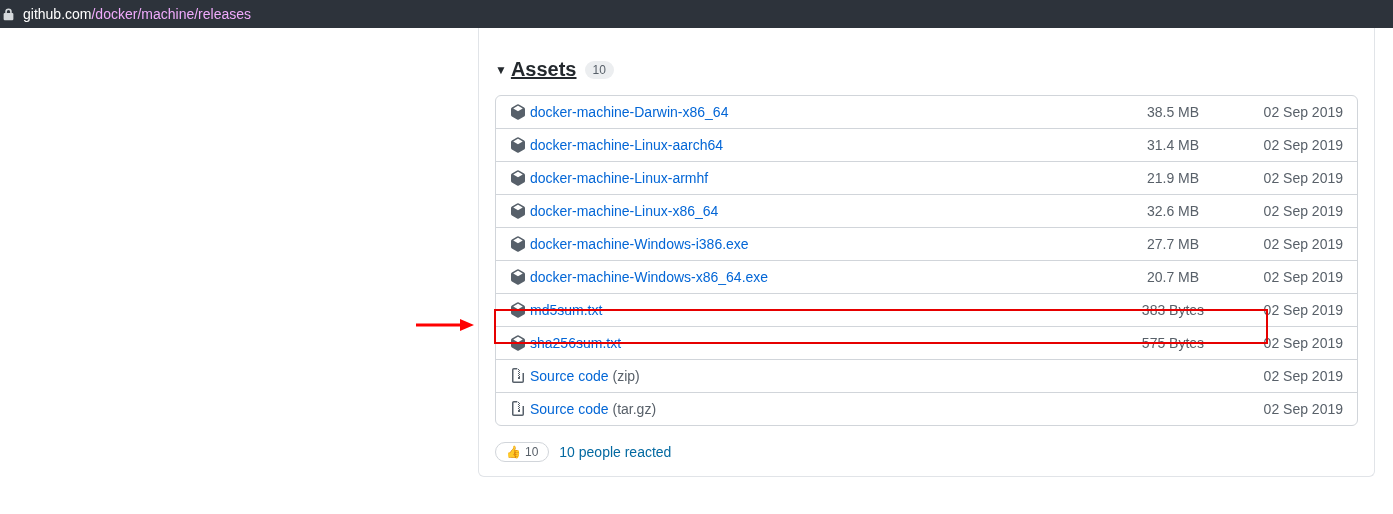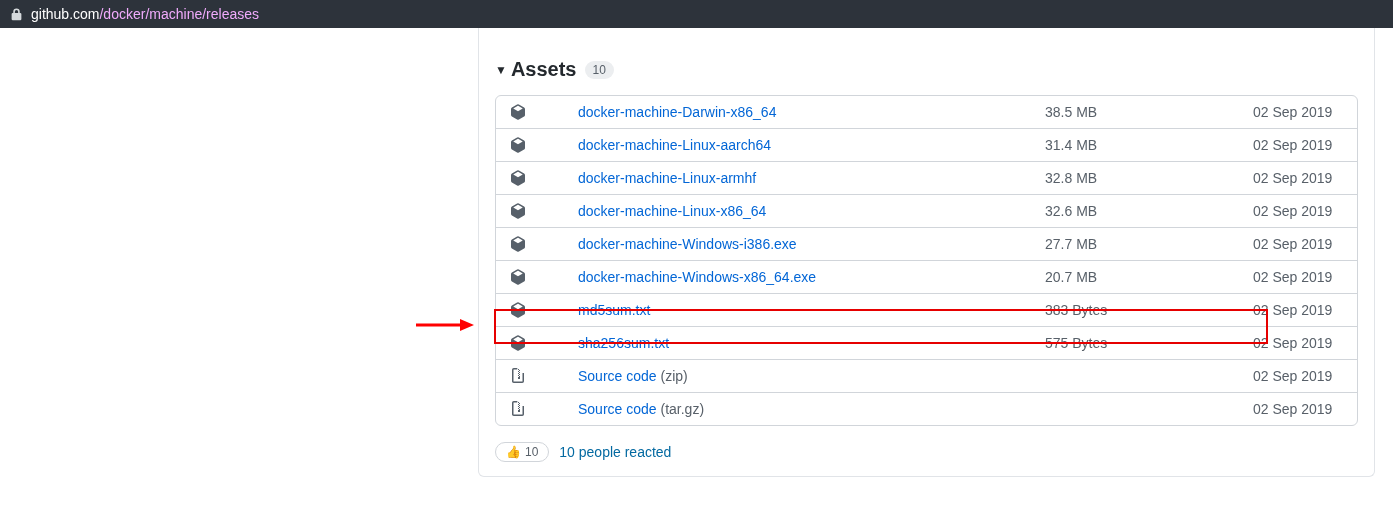--- a/index.html
+++ b/index.html
@@ -8,21 +8,21 @@
       font-size: 14px;
       color: #24292e;
       background: #ffffff;
       width: 1393px;
     }
     .browser-bar {
       background: #2d333b;
       height: 28px;
       display: flex;
       align-items: center;
-      padding: 0 8px;
+      padding: 0 0;
       color: #d5d9dc;
       font-size: 14px;
     }
     .browser-bar .lock {
       display: inline-flex;
       margin-right: 8px;
       margin-left: 2px;
     }
     .browser-bar .url-host { color: #ffffff; }
     .browser-bar .url-rest { color: #f0abfc; }
@@ -54,20 +54,21 @@
     }
     .assets-header .tri {
       font-size: 12px;
       margin-right: 4px;
       color: #24292e;
     }
     .assets-header .title {
       font-size: 20px;
       font-weight: 600;
       margin-right: 8px;
+      text-decoration: underline;
     }
     .assets-header .count-pill {
       background: #eceef0;
       color: #586069;
       font-size: 12px;
       border-radius: 24px;
       padding: 2px 8px;
       font-weight: 500;
     }
     .assets-list {
@@ -76,41 +77,41 @@
       border: 1px solid #d1d5da;
       border-radius: 6px;
       overflow: hidden;
     }
     .asset-row {
       display: flex;
       align-items: center;
       padding: 8px 14px;
       border-top: 1px solid #d1d5da;
       font-size: 14px;
-      gap: 48px;
     }
     .asset-row:first-child { border-top: none; }
     .asset-row .icon {
       margin-right: 4px;
       color: #57606a;
       display: inline-flex;
     }
     .asset-row .name {
       color: #0366d6;
       text-decoration: none;
     }
     .asset-row .name .archive-label { color: #586069; }
     .asset-row .spacer { flex: 1; }
     .asset-row .size {
       color: #586069;
       width: 160px;
-      text-align: left;
+      text-align: center;
     }
     .asset-row .date {
       color: #586069;
+      text-align: right;
       width: 90px;
     }
     .highlight-box {
       position: absolute;
       border: 2px solid #e60000;
       pointer-events: none;
     }
     .reactions {
       display: flex;
       align-items: center;
@@ -188,21 +189,21 @@
           <span class="date">02 Sep 2019</span>
         </li>
         <li class="asset-row">
           <span class="icon">
             <svg width="16" height="16" viewBox="0 0 16 16" fill="#57606a">
               <path d="M8.878.392a1.75 1.75 0 00-1.756 0l-5.25 3.045A1.75 1.75 0 001 4.951v6.098c0 .624.332 1.2.872 1.514l5.25 3.045a1.75 1.75 0 001.756 0l5.25-3.045c.54-.313.872-.89.872-1.514V4.951c0-.624-.332-1.2-.872-1.514L8.878.392zM7.875 1.69a.25.25 0 01.25 0l4.63 2.685L8 7.133 3.245 4.375l4.63-2.685zM2.5 5.677v5.372a.25.25 0 00.125.216l4.625 2.683V8.432L2.5 5.677zm6.25 8.271l4.625-2.683a.25.25 0 00.125-.216V5.677L8.75 8.432v5.516z"></path>
             </svg>
           </span>
           <a class="name" href="#">docker-machine-Linux-armhf</a>
           <span class="spacer"></span>
-          <span class="size">32.8 MB</span>
+          <span class="size">21.9 MB</span>
           <span class="date">02 Sep 2019</span>
         </li>
         <li class="asset-row">
           <span class="icon">
             <svg width="16" height="16" viewBox="0 0 16 16" fill="#57606a">
               <path d="M8.878.392a1.75 1.75 0 00-1.756 0l-5.25 3.045A1.75 1.75 0 001 4.951v6.098c0 .624.332 1.2.872 1.514l5.25 3.045a1.75 1.75 0 001.756 0l5.25-3.045c.54-.313.872-.89.872-1.514V4.951c0-.624-.332-1.2-.872-1.514L8.878.392zM7.875 1.69a.25.25 0 01.25 0l4.63 2.685L8 7.133 3.245 4.375l4.63-2.685zM2.5 5.677v5.372a.25.25 0 00.125.216l4.625 2.683V8.432L2.5 5.677zm6.25 8.271l4.625-2.683a.25.25 0 00.125-.216V5.677L8.75 8.432v5.516z"></path>
             </svg>
           </span>
           <a class="name" href="#">docker-machine-Linux-x86_64</a>
           <span class="spacer"></span>

